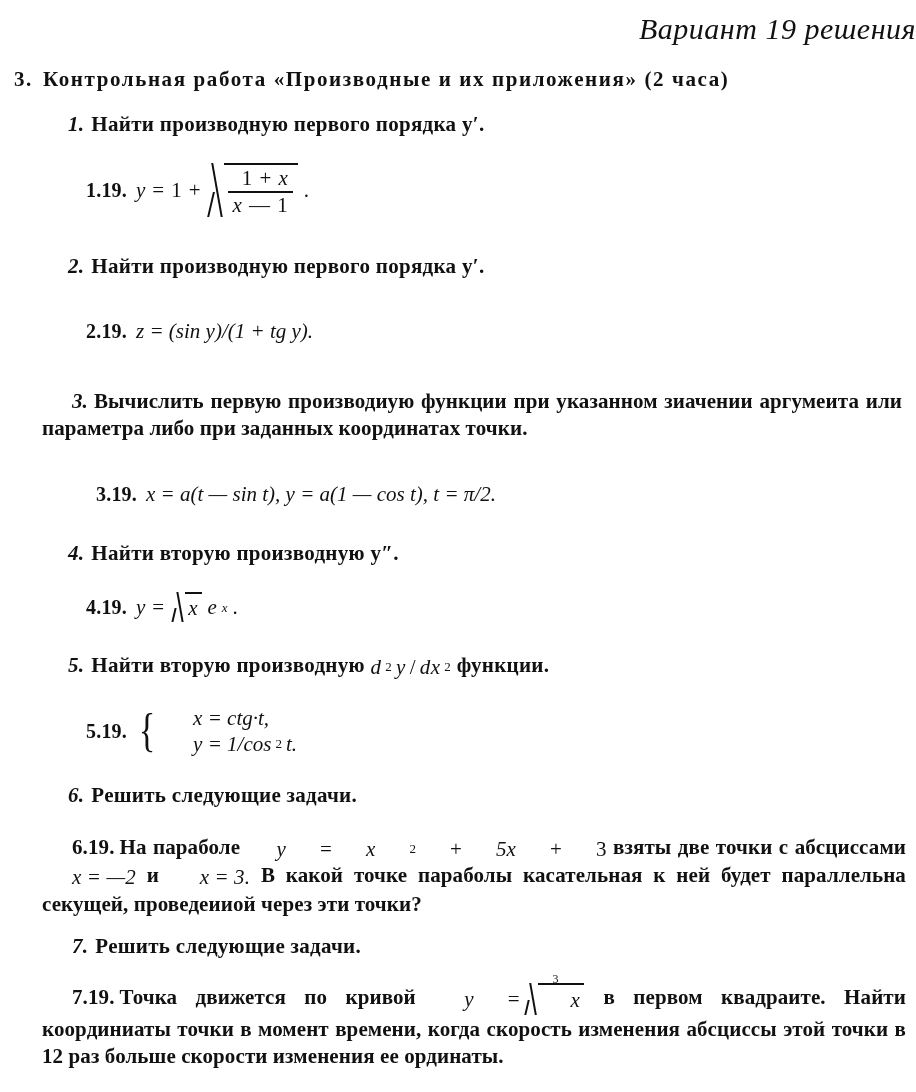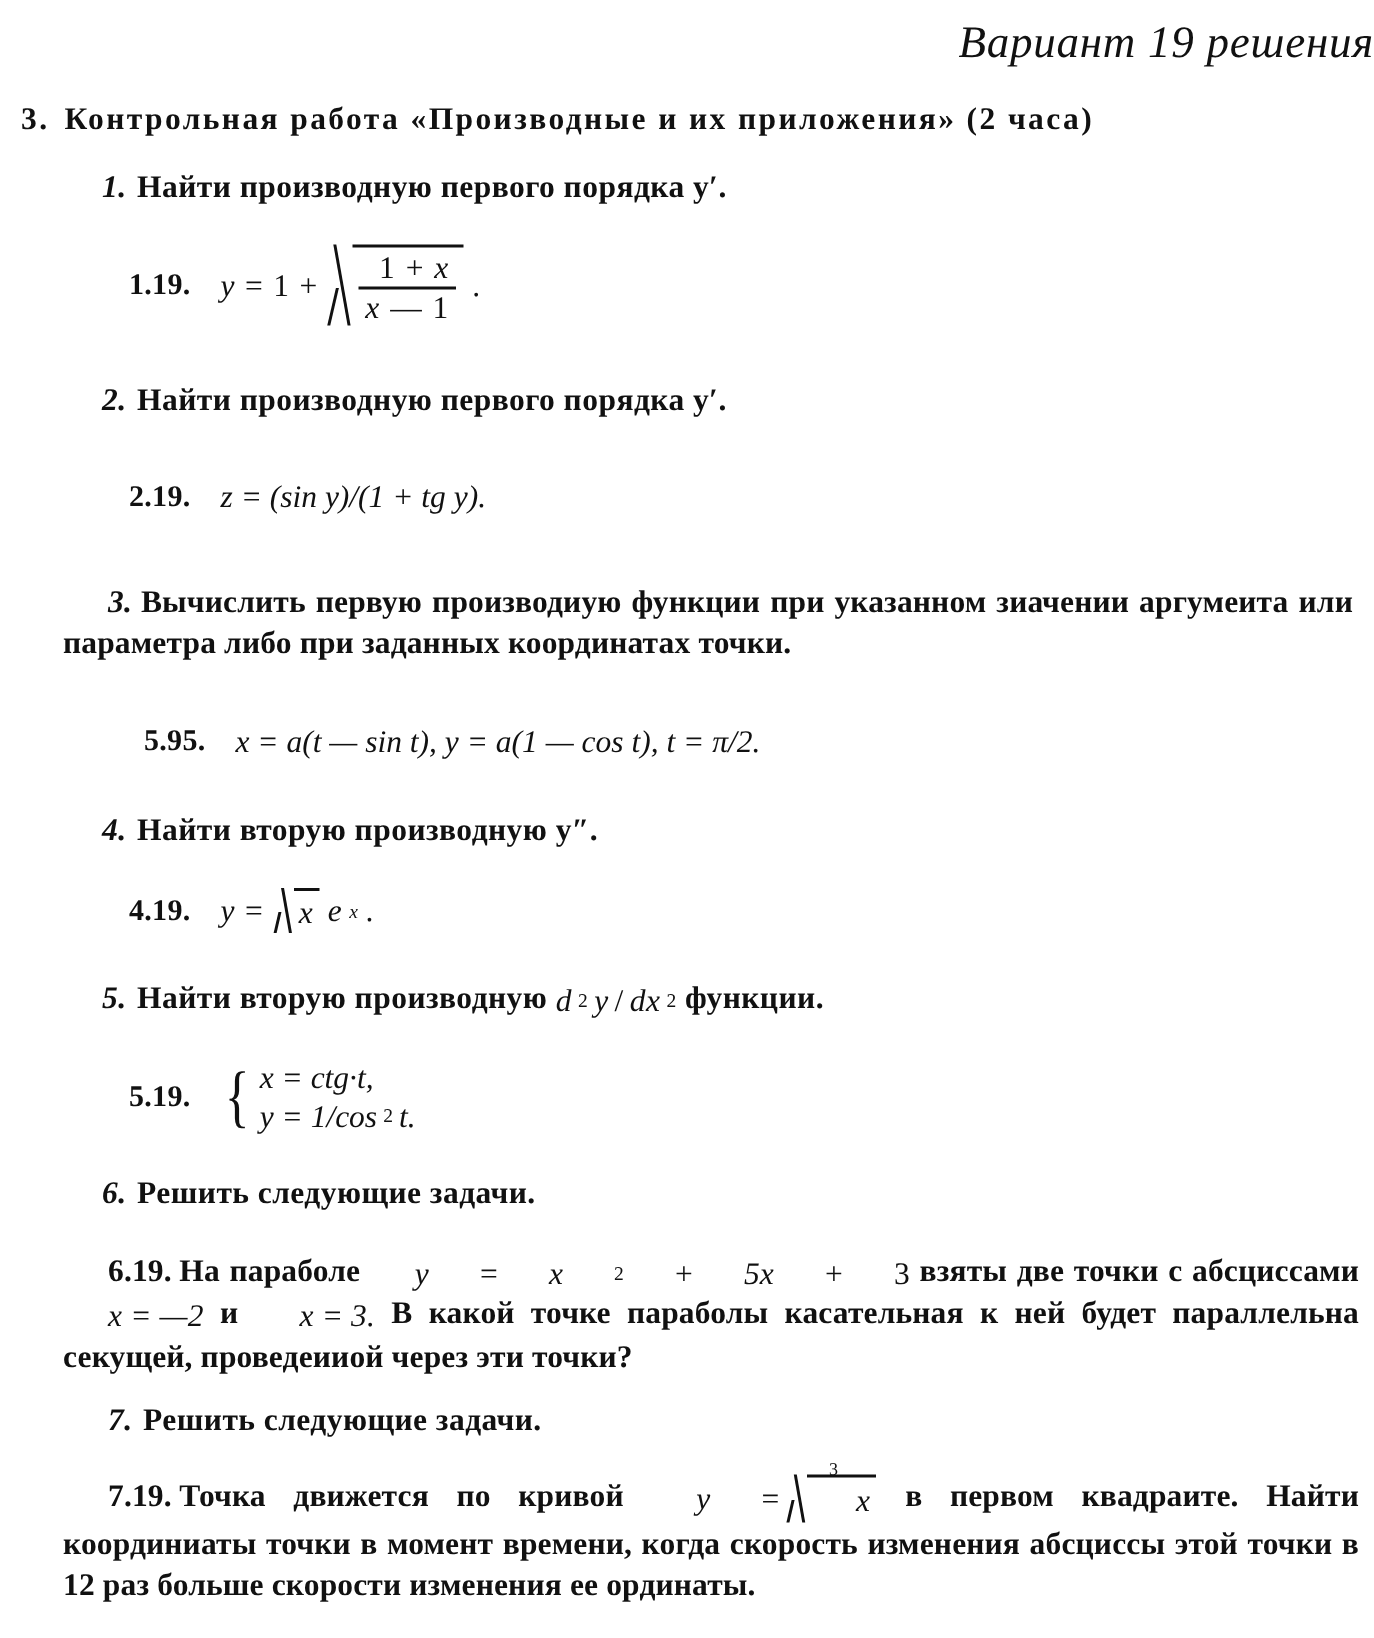--- a/index.html
+++ b/index.html
@@ -59,21 +59,21 @@
     margin-right: 7px;
   }
 
   
   .formula-line {
     font-size: 21px;
     margin: 26px 0 0 0;
     padding-left: 86px;
     display: flex;
     align-items: center;
-    gap: 20px;
+    gap: 9px;
   }
   .flabel {
     font-weight: bold;
     font-size: 20px;
     letter-spacing: 0.2px;
   }
   .fbody {
     font-size: 21px;
     display: inline-flex;
     align-items: center;
@@ -170,20 +170,21 @@
     flex-direction: column;
     justify-content: center;
     gap: 1px;
     font-size: 21px;
   }
   .system .rows .srow {
     display: inline-flex;
     align-items: center;
     gap: 4px;
     white-space: nowrap;
+    margin-left: 31px;
   }
 
   
   .body-par {
     font-weight: bold;
     font-size: 21px;
     text-align: justify;
     margin: 20px 0 0 0;
     padding: 0 14px 0 42px;
     line-height: 1.28;
@@ -261,21 +262,21 @@
   <div class="formula-line" style="margin-top:40px;">
     <span class="flabel">2.19.</span>
     <span class="fbody mi">z = (sin y)/(1 + tg y).</span>
   </div>
 
   <div class="body-par" style="margin-top:44px;">
     <span class="tnum">3.</span><span>Вычислить первую производиую функции при указанном зиаче­нии аргумеита или параметра либо при заданных координатах точки.</span>
   </div>
 
   <div class="formula-line" style="margin-top:40px;padding-left:96px;">
-    <span class="flabel">5.95.</span>
+    <span class="flabel">3.19.</span>
     <span class="fbody mi">x = a(t — sin t), y = a(1 — cos t), t = π/2.</span>
   </div>
 
   <div class="task-prompt" style="margin-top:34px;">
     <span class="tnum">4.</span><span>Найти вторую производную y″.</span>
   </div>
 
   <div class="formula-line" style="margin-top:26px;">
     <span class="flabel">4.19.</span>
     <span class="fbody">

